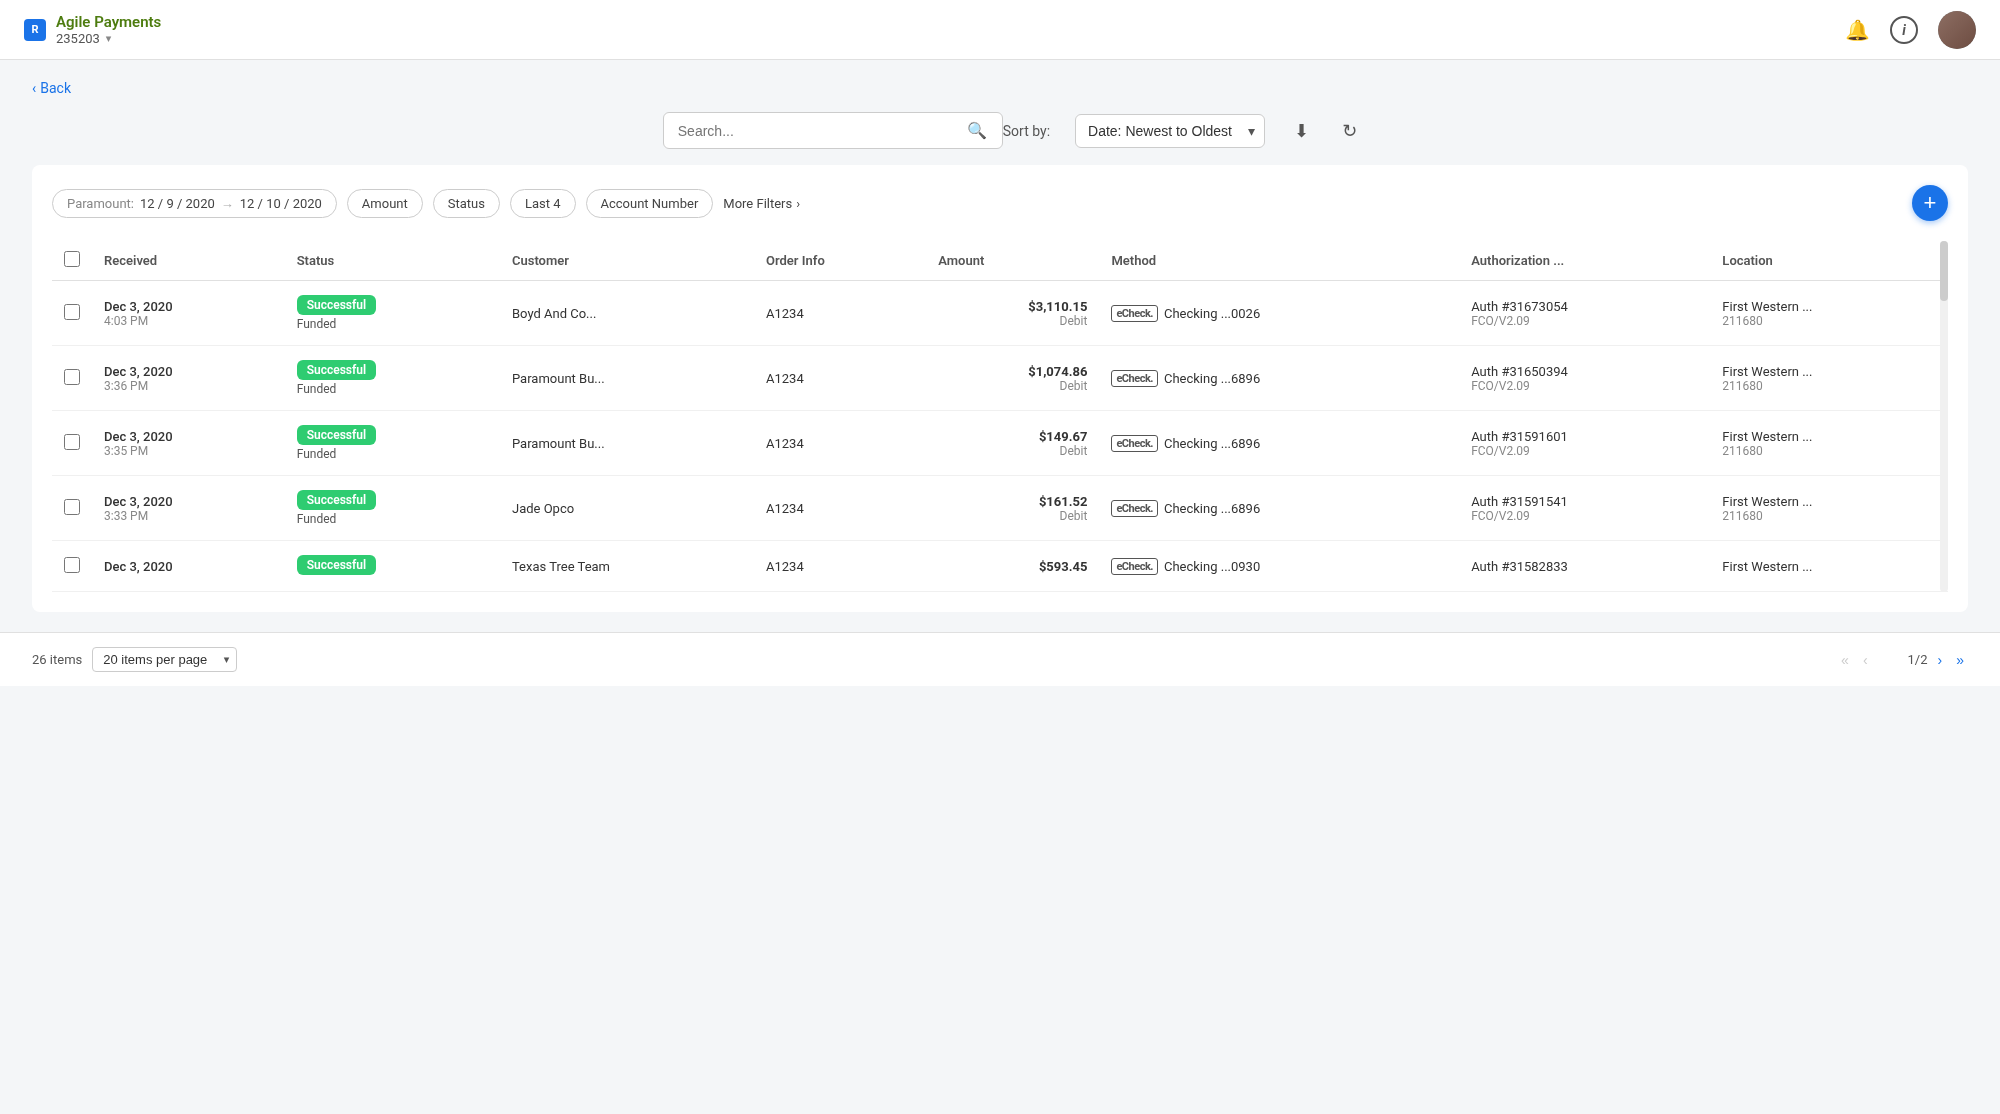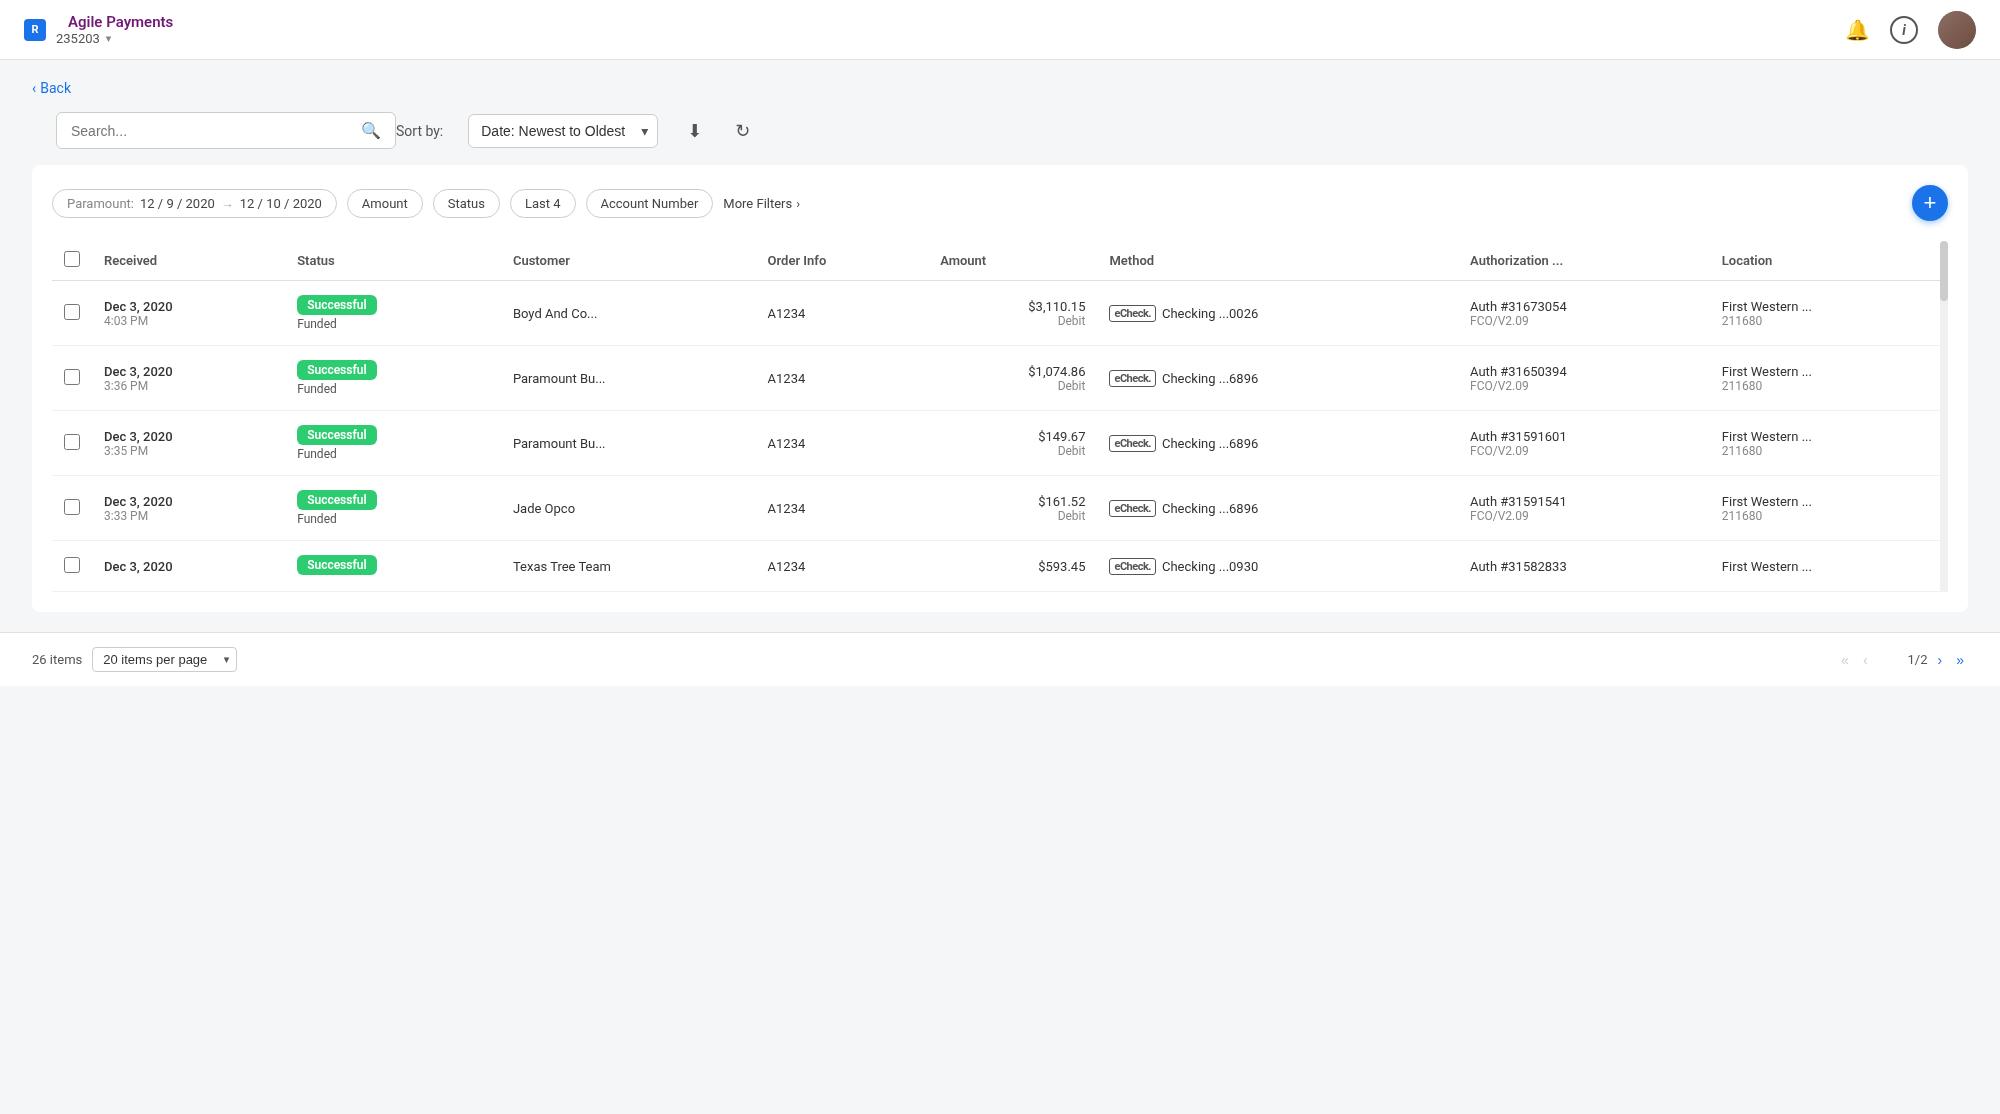--- a/index.html
+++ b/index.html
@@ -1,41 +1,41 @@
 <!DOCTYPE html>
 <html><head>
   <meta charset="utf-8">
   <style>
     * { box-sizing: border-box; margin: 0; padding: 0; }
     body { font-family: -apple-system, BlinkMacSystemFont, 'Segoe UI', Roboto, sans-serif; background: #f4f6f8; color: #333; font-size: 14px; }
 
     
     .header { background: #fff; border-bottom: 1px solid #e0e0e0; display: flex; align-items: center; padding: 0 24px; height: 60px; justify-content: space-between; }
     .header-left { display: flex; align-items: center; gap: 10px; }
-    .header-brand { font-size: 15px; font-weight: 600; color: #701a75; margin-left: 12px; }
+    .header-brand { font-size: 15px; font-weight: 600; color: #4d7c0f; }
     .header-id { display: flex; align-items: center; gap: 6px; font-size: 13px; color: #555; }
     .header-badge { background: #1a73e8; color: #fff; border-radius: 4px; width: 22px; height: 22px; display: flex; align-items: center; justify-content: center; font-size: 11px; font-weight: 700; }
     .header-chevron { color: #888; font-size: 11px; cursor: pointer; }
     .header-right { display: flex; align-items: center; gap: 20px; }
     .header-icon { font-size: 20px; color: #555; cursor: pointer; }
     .avatar { width: 38px; height: 38px; border-radius: 50%; background: #888; overflow: hidden; display: flex; align-items: center; justify-content: center; }
     .avatar-img { width: 38px; height: 38px; border-radius: 50%; background: linear-gradient(135deg, #8d6e63, #6d4c41); }
 
     
     .main { padding: 20px 32px; }
     .back-link { color: #1a73e8; font-size: 14px; cursor: pointer; display: flex; align-items: center; gap: 4px; margin-bottom: 16px; }
     .page-title { font-size: 24px; font-weight: 400; color: #333; margin-bottom: 16px; }
 
     
     .tabs { display: flex; gap: 0; border-bottom: 2px solid #e0e0e0; margin-bottom: 24px; }
     .tab { padding: 10px 16px 12px; font-size: 13px; font-weight: 600; cursor: pointer; color: #888; border-bottom: 3px solid transparent; margin-bottom: -2px; letter-spacing: 0.5px; }
     .tab.active { color: #1a73e8; border-bottom: 3px solid #1a73e8; }
 
     
-    .toolbar { display: flex; align-items: center; justify-content: flex-start; margin-bottom: 16px; padding-left: 24px; }
+    .toolbar { display: flex; align-items: center; justify-content: center; margin-bottom: 16px; padding-left: 24px; }
     .search-box { display: flex; align-items: center; border: 1px solid #ccc; border-radius: 6px; padding: 8px 14px; background: #fff; width: 340px; gap: 8px; }
     .search-input { border: none; outline: none; font-size: 14px; color: #333; width: 100%; background: transparent; }
     .search-icon { color: #aaa; font-size: 16px; }
     .sort-area { display: flex; align-items: center; gap: 25px; }
     .sort-label { font-size: 14px; color: #555; }
     .sort-select { border: 1px solid #ccc; border-radius: 6px; padding: 8px 32px 8px 12px; font-size: 14px; color: #333; background: #fff; appearance: none; cursor: pointer; }
     .sort-select-wrapper { position: relative; display: flex; align-items: center; }
     .sort-select-wrapper::after { content: '▾'; position: absolute; right: 10px; color: #555; pointer-events: none; }
     .toolbar-btn { border: none; background: none; cursor: pointer; font-size: 18px; color: #555; padding: 4px; }
 
@@ -54,21 +54,21 @@
     table { width: 100%; border-collapse: collapse; }
     thead th { text-align: left; font-size: 13px; font-weight: 600; color: #555; padding: 10px 12px; border-bottom: 1px solid #e0e0e0; white-space: nowrap; }
     thead th.check-col { width: 40px; }
     tbody tr { border-bottom: 1px solid #f0f0f0; }
     tbody td { padding: 14px 12px; vertical-align: middle; font-size: 13px; color: #333; }
     .check-cell { width: 40px; }
     .date-main { font-size: 13px; font-weight: 500; color: #333; }
     .date-time { font-size: 12px; color: #888; }
     .status-badge { background: #2ecc71; color: #fff; border-radius: 6px; padding: 3px 10px; font-size: 12px; font-weight: 600; display: inline-block; }
     .status-sub { font-size: 12px; color: #555; margin-top: 2px; }
-    .amount-main { font-size: 13px; font-weight: 400; text-align: right; }
+    .amount-main { font-size: 13px; font-weight: 700; text-align: right; }
     .amount-sub { font-size: 12px; color: #888; text-align: right; }
     .method-cell { display: flex; align-items: center; gap: 6px; }
     .echeck-label { font-size: 11px; font-weight: 700; border: 1.5px solid #555; border-radius: 3px; padding: 1px 4px; color: #555; white-space: nowrap; letter-spacing: -0.5px; }
     .auth-main { font-size: 13px; color: #333; }
     .auth-sub { font-size: 12px; color: #888; }
     .location-main { font-size: 13px; color: #333; }
     .location-sub { font-size: 12px; color: #888; }
 
     
     .footer { display: flex; align-items: center; justify-content: space-between; padding: 14px 32px; background: #fff; border-top: 1px solid #e0e0e0; font-size: 13px; color: #555; }

